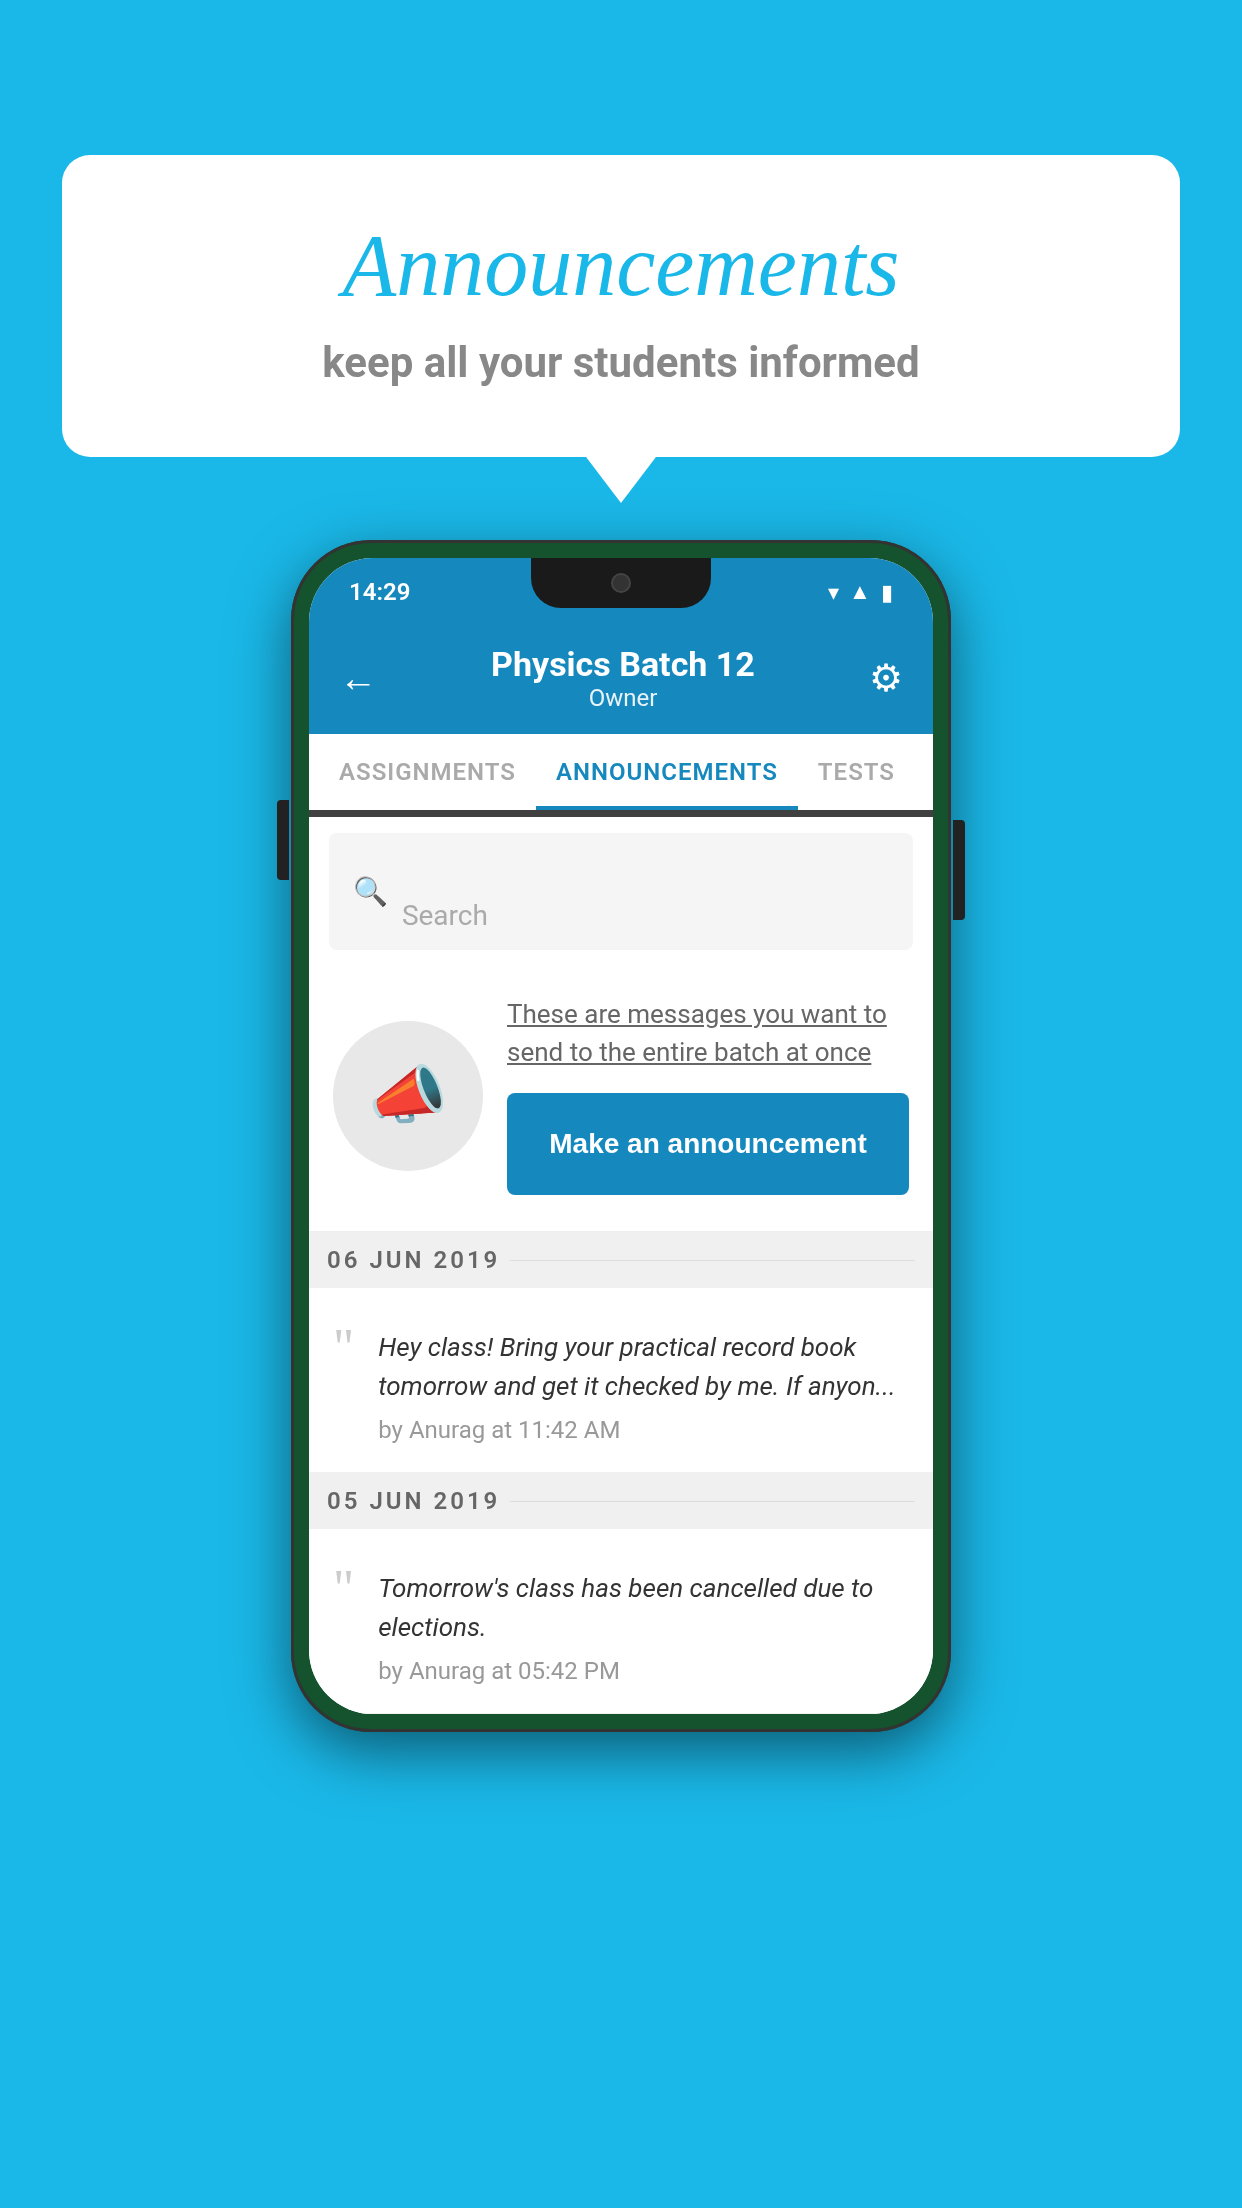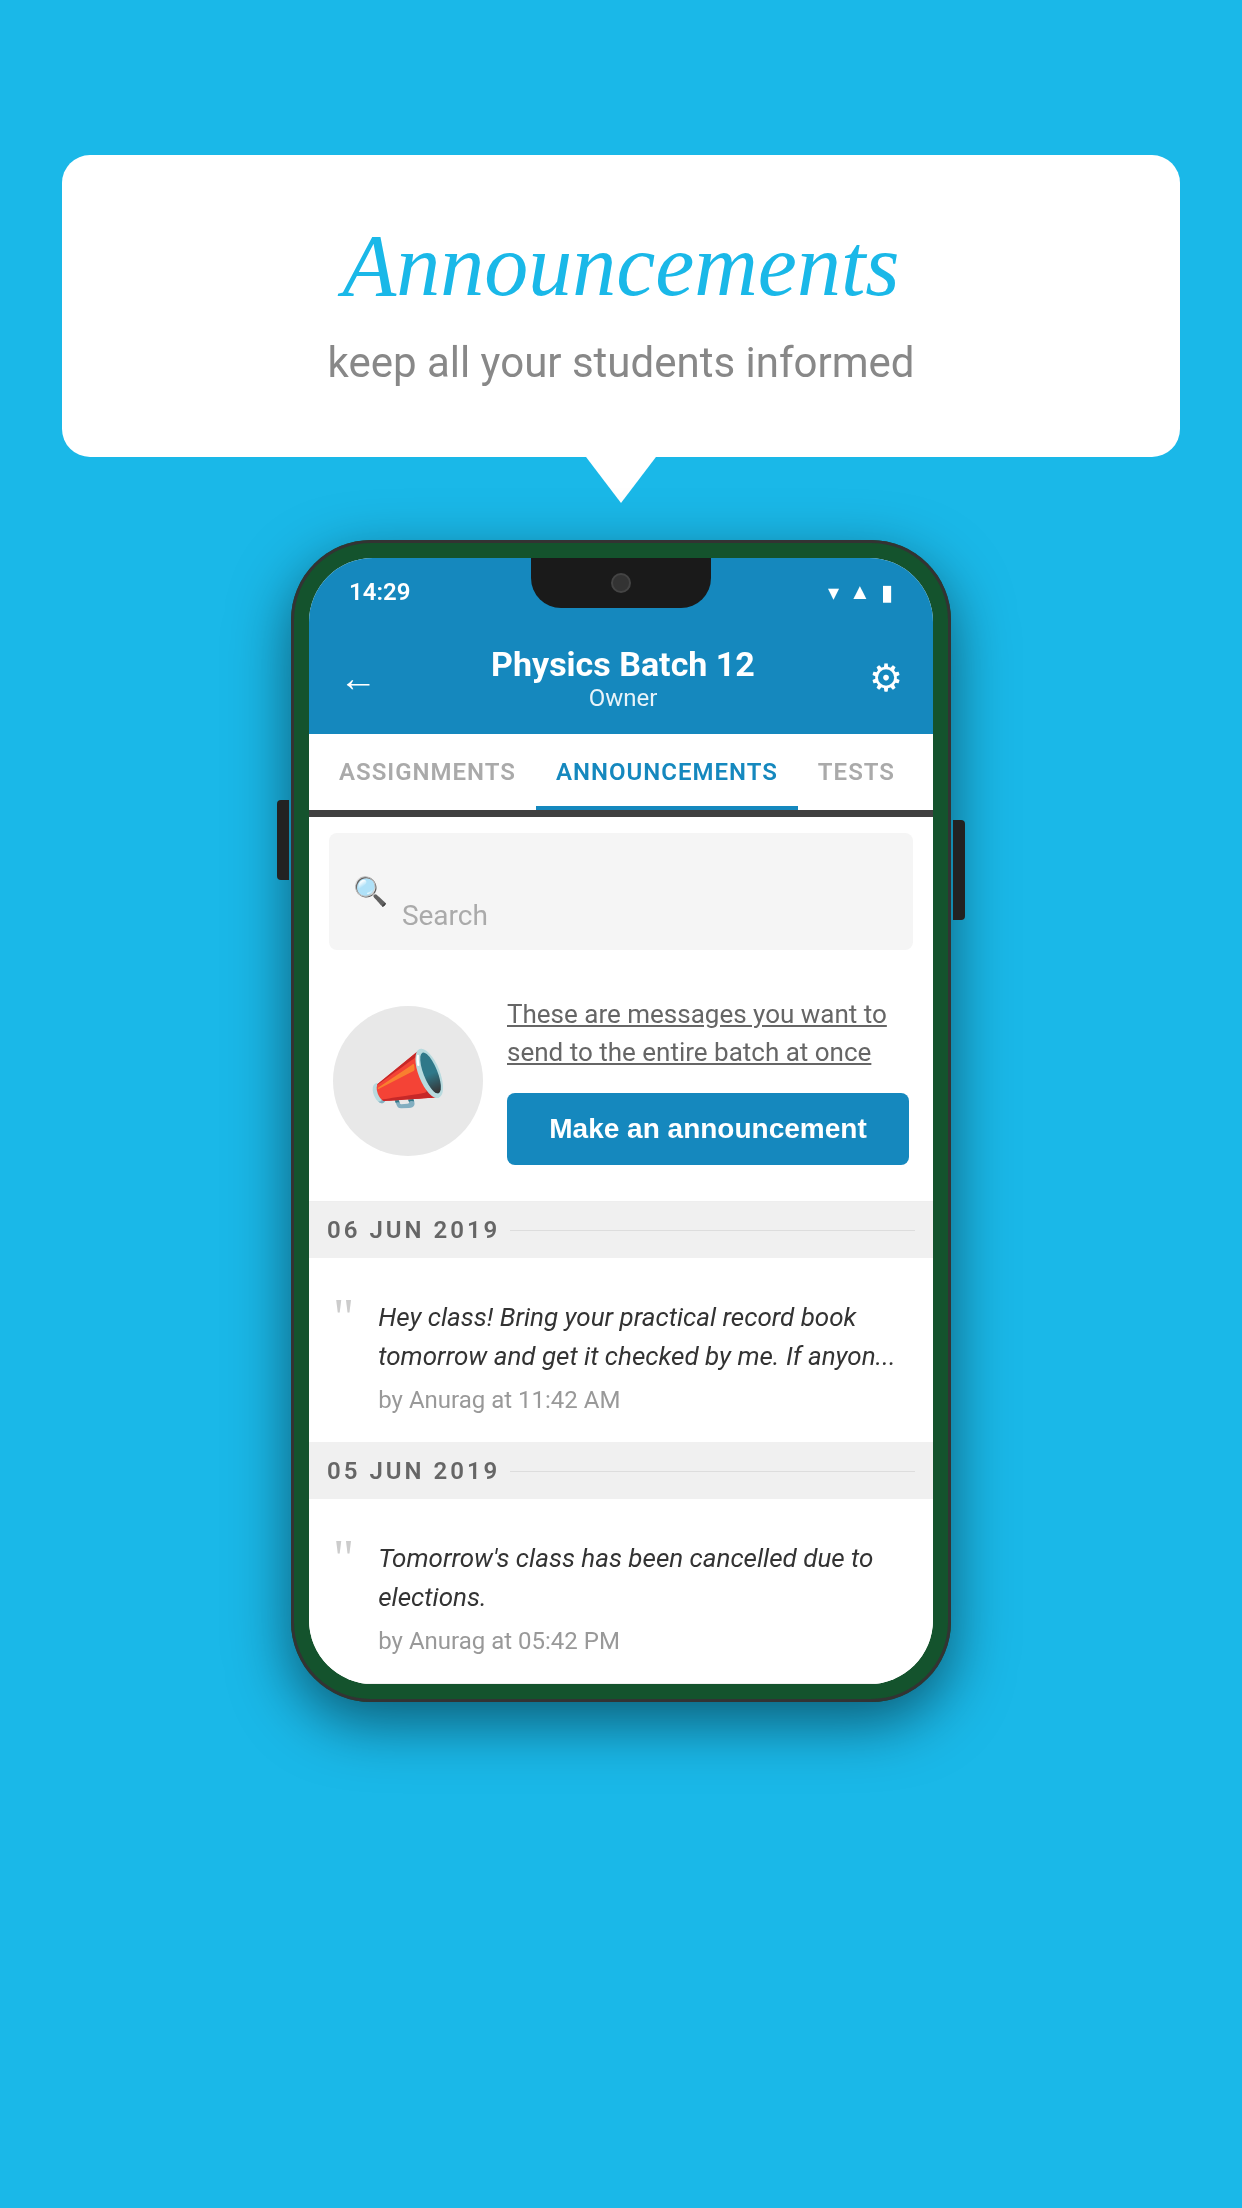--- a/index.html
+++ b/index.html
@@ -51,21 +51,21 @@
       font-weight: 400;
       color: #1ab8e8;
       margin-bottom: 22px;
       font-family: Georgia, serif;
       font-style: italic;
     }
 
     .bubble-subtitle {
       font-size: 42px;
       color: #888;
-      font-weight: 400;
+      font-weight: 700;
     }
 
     
     .phone-wrapper {
       position: absolute;
       top: 540px;
       left: 50%;
       transform: translateX(-50%);
       width: 660px;
     }
@@ -289,21 +289,21 @@
       line-height: 1.45;
       margin-bottom: 22px;
       text-decoration: underline;
     }
 
     .make-announcement-btn {
       background: #1588be;
       color: white;
       border: none;
       border-radius: 8px;
-      padding: 20px 30px;
+      padding: 35px 30px;
       font-size: 28px;
       font-weight: 600;
       cursor: pointer;
       width: 100%;
     }
 
     
     .date-divider {
       background: #f0f0f0;
       padding: 14px 18px;

